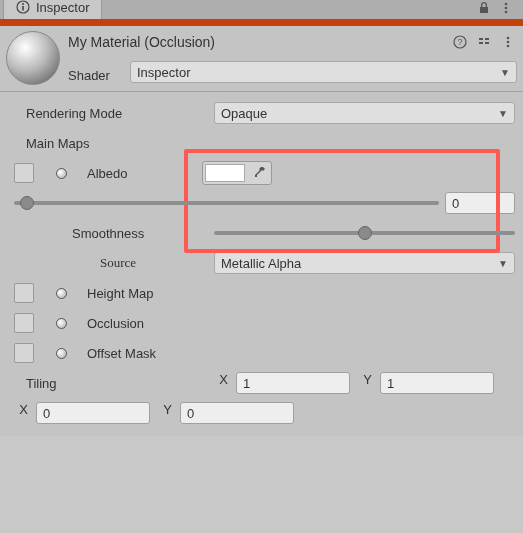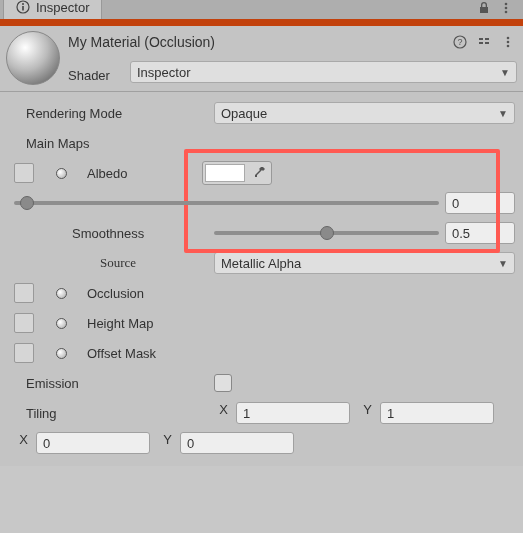--- a/index.html
+++ b/index.html
@@ -270,62 +270,53 @@
       </div>
     </div>
 
     <div class="row">
       <span class="label indent1">Smoothness</span>
       <div class="control">
         <div class="slider">
           <div class="slider-track"></div>
           <div class="slider-thumb" style="left:50%;"></div>
         </div>
-        <div class="numfield">
-            <span>0.5</span>
-          </div>
       </div>
     </div>
 
     <div class="row">
       <span class="label indent2">Source</span>
       <div class="dropdown">
         <span>Metallic Alpha</span>
         <span class="dd-arrow">▼</span>
       </div>
     </div>
 
     <div class="row">
       <div class="texrow">
         <div class="texslot"></div>
         <span class="orb"></span>
-        <span class="tlabel">Occlusion</span>
+        <span class="tlabel">Height Map</span>
       </div>
     </div>
     <div class="row">
       <div class="texrow">
         <div class="texslot"></div>
         <span class="orb"></span>
-        <span class="tlabel">Height Map</span>
+        <span class="tlabel">Occlusion</span>
       </div>
     </div>
     <div class="row">
       <div class="texrow">
         <div class="texslot"></div>
         <span class="orb"></span>
         <span class="tlabel">Offset Mask</span>
       </div>
     </div>
 
-    <div class="row">
-      <span class="label">Emission</span>
-      <div class="control">
-        <div class="checkbox"></div>
-      </div>
-    </div>
 
     <div class="row">
       <span class="label">Tiling</span>
       <div class="xy">
         <span class="axis">X</span>
         <div class="numfield">
             <span>1</span>
           </div>
         <span class="axis">Y</span>
         <div class="numfield">

